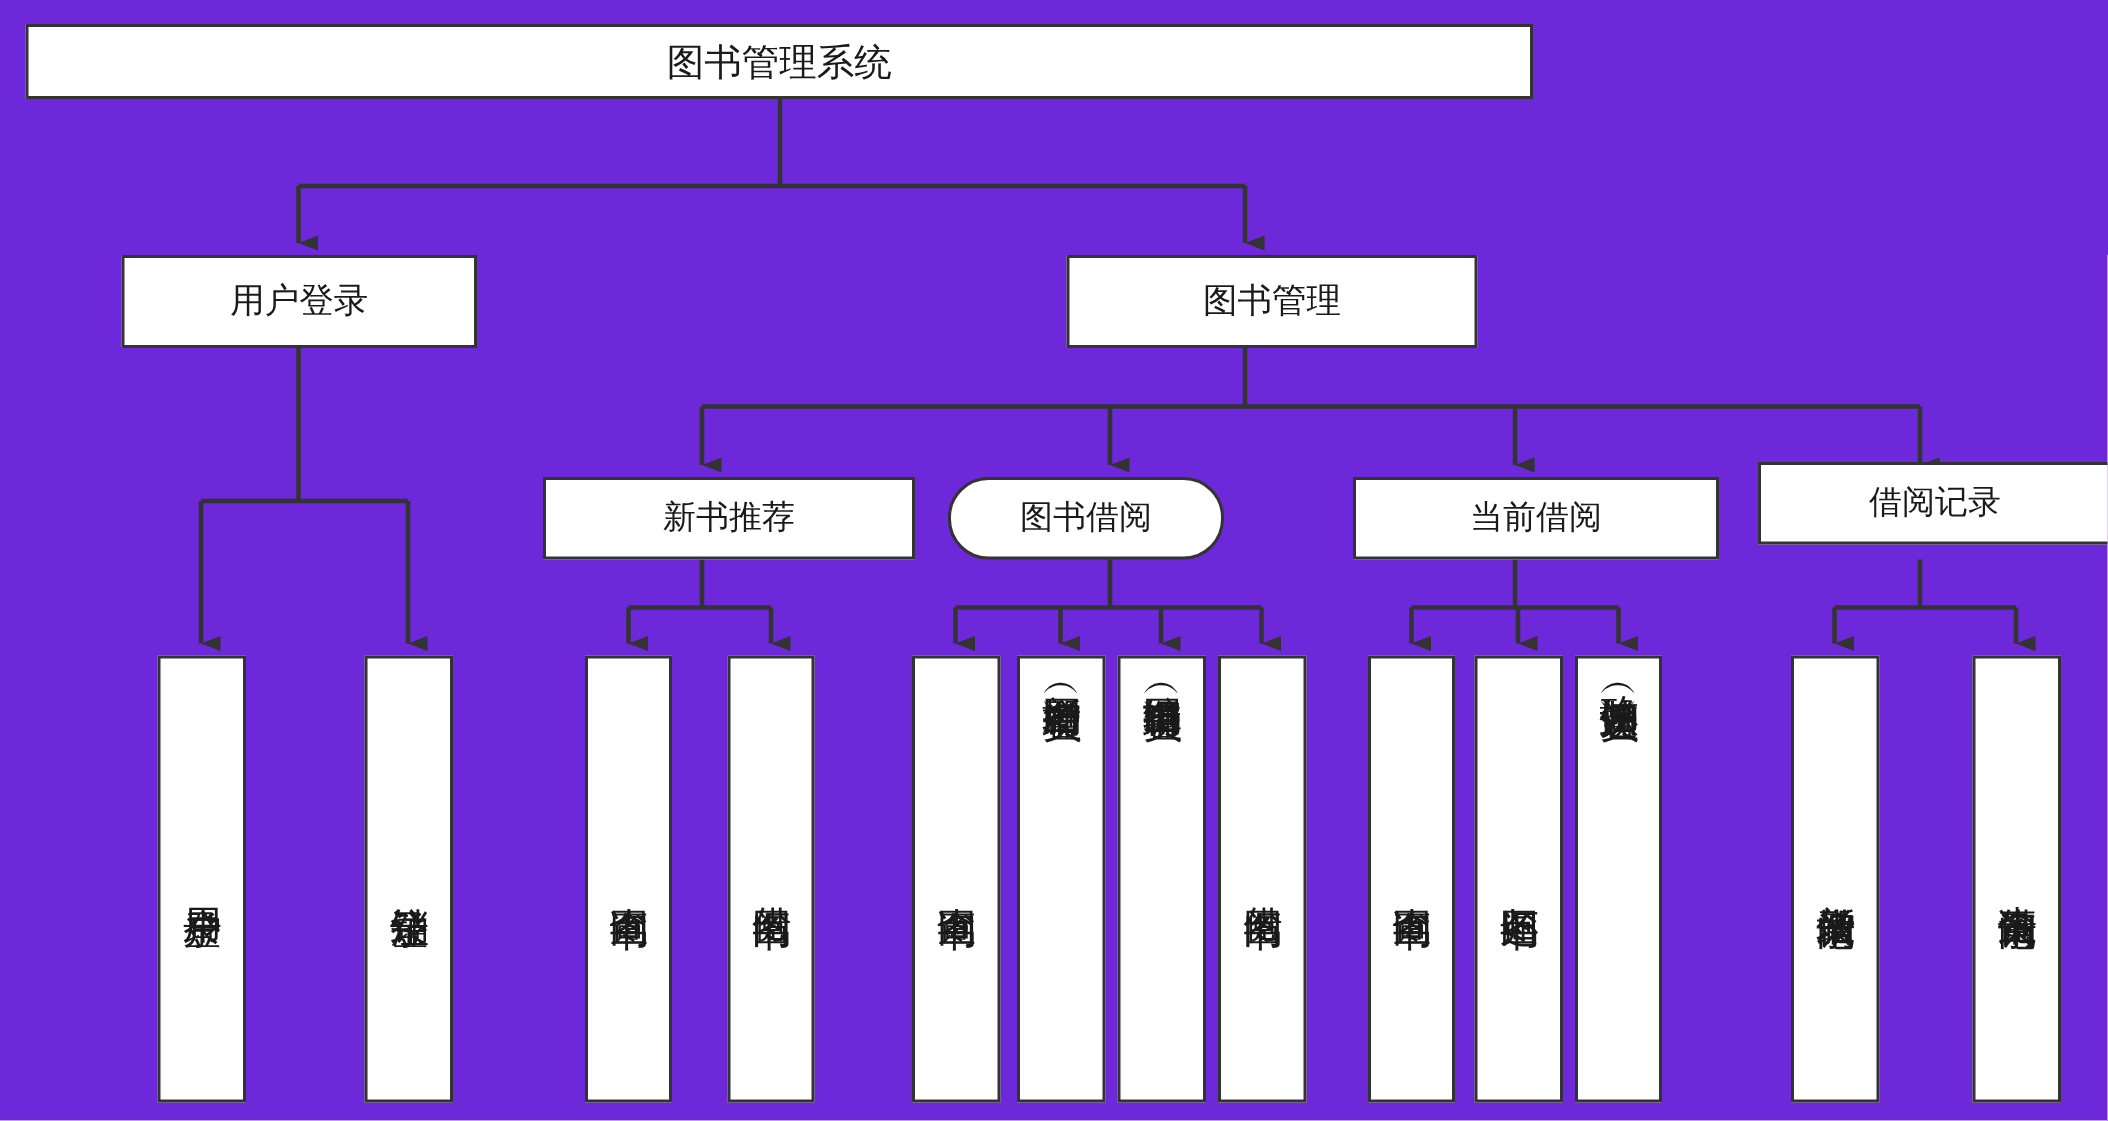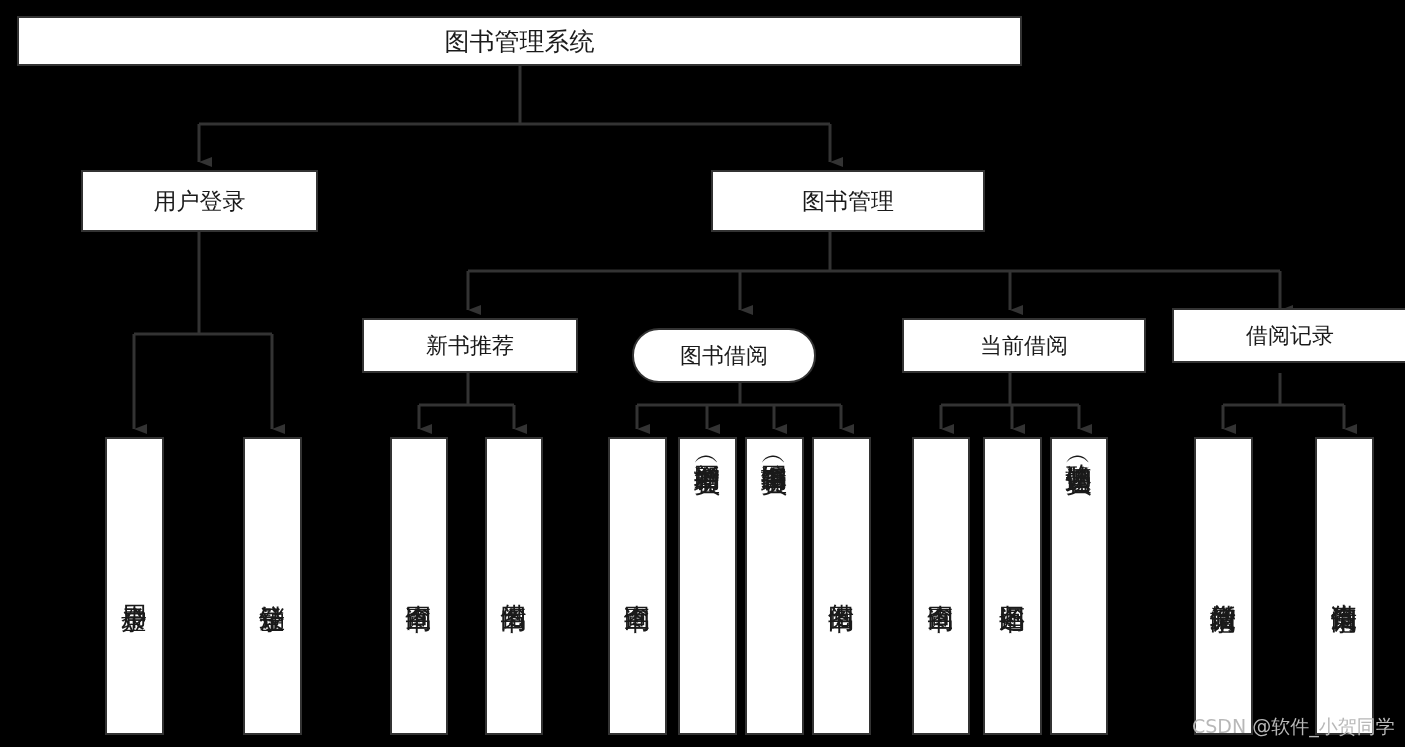--- a/index.html
+++ b/index.html
@@ -10,21 +10,21 @@
   body {
     width: 1405px;
     height: 747px;
     font-family: "DejaVu Sans", "Liberation Sans", sans-serif;
     overflow: hidden;
   }
   #diagram-root {
     position: relative;
     width: 1405px;
     height: 747px;
-    background: #000000;
+    background: #6d28d9;
   }
   svg.layer {
     position: absolute;
     top: 0;
     left: 0;
     width: 1405px;
     height: 747px;
   }
   .node-box {
     position: absolute;
@@ -132,24 +132,24 @@
     <span class="node-label">图书管理系统</span>
   </div>
 
   <div class="node-box lvl1" id="node-l1-0" style="left: 81px; top: 170px; width: 237px; height: 62px;">
     <span class="node-label">用户登录</span>
   </div>
   <div class="node-box lvl1" id="node-l1-1" style="left: 711px; top: 170px; width: 274px; height: 62px;">
     <span class="node-label">图书管理</span>
   </div>
 
-  <div class="node-box lvl2" id="node-l2-0" style="left: 362px; top: 318px; width: 216px; height: 55px;">
+  <div class="node-box lvl2" id="node-l2-0" style="left: 362px; top: 318px; width: 248px; height: 55px;">
     <span class="node-label">新书推荐</span>
   </div>
-  <div class="node-box lvl2" id="node-l2-1" style="left: 632px; top: 328px; width: 184px; height: 55px; border-radius: 27px;">
+  <div class="node-box lvl2" id="node-l2-1" style="left: 632px; top: 318px; width: 184px; height: 55px; border-radius: 27px;">
     <span class="node-label">图书借阅</span>
   </div>
   <div class="node-box lvl2" id="node-l2-2" style="left: 902px; top: 318px; width: 244px; height: 55px;">
     <span class="node-label">当前借阅</span>
   </div>
   <div class="node-box lvl2" id="node-l2-3" style="left: 1172px; top: 308px; width: 236px; height: 55px;">
     <span class="node-label">借阅记录</span>
   </div>
 
   <div class="node-box leaf center-v" id="node-leaf-0" style="left: 105px; top: 437px; width: 59px; height: 298px;">
@@ -185,15 +185,14 @@
   <div class="node-box leaf" id="node-leaf-10" style="left: 1050px; top: 437px; width: 58px; height: 298px;">
     <span class="node-label">确认归还（管理员）</span>
   </div>
   <div class="node-box leaf center-v" id="node-leaf-11" style="left: 1194px; top: 437px; width: 59px; height: 298px;">
     <span class="node-label">新增借阅记录</span>
   </div>
   <div class="node-box leaf center-v" id="node-leaf-12" style="left: 1315px; top: 437px; width: 59px; height: 298px;">
     <span class="node-label">查询借阅记录</span>
   </div>
 
-  <div class="watermark" style="left: 1192px; top: 714px; color: rgb(184, 184, 184);">CSDN @软件_小贺同学</div>
 
 </div>
 
 </body></html>

